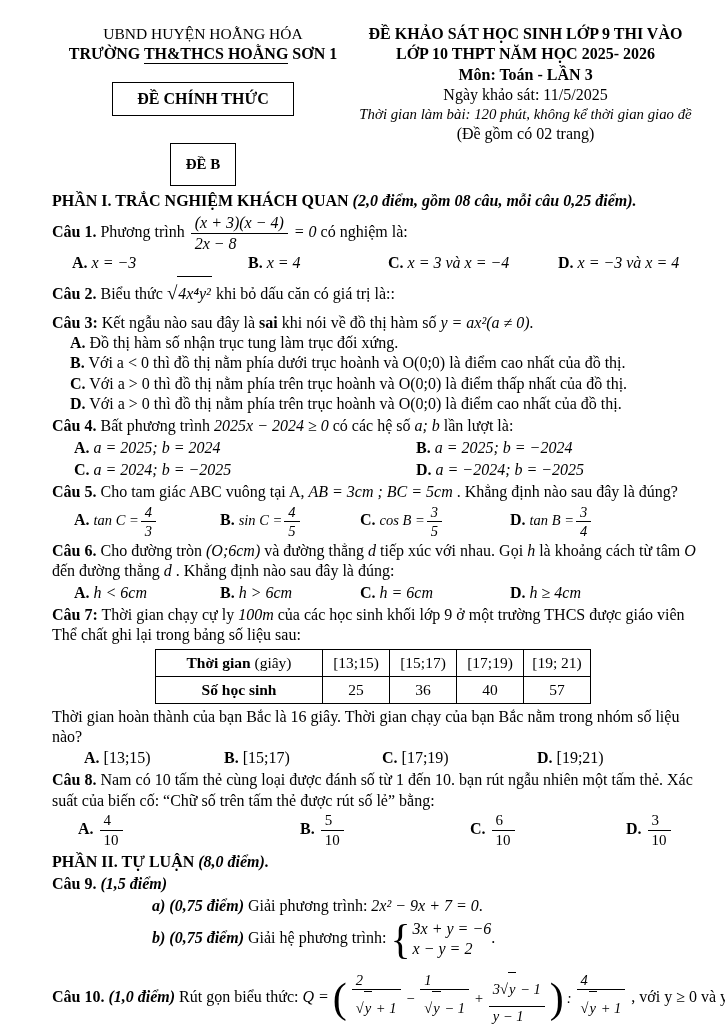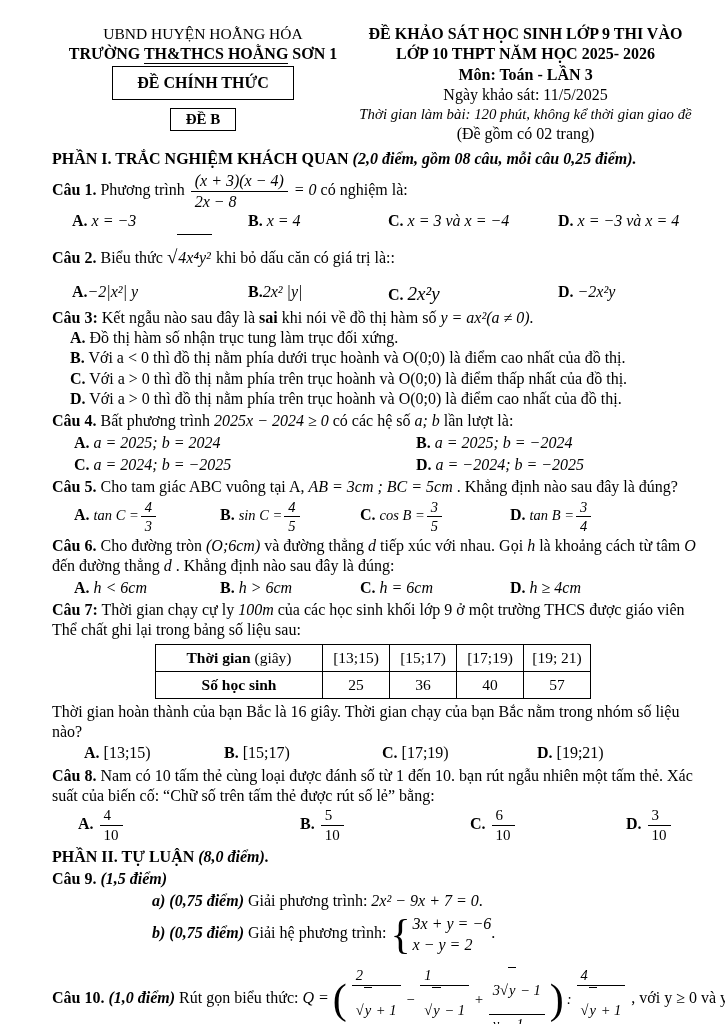--- a/index.html
+++ b/index.html
@@ -9,22 +9,22 @@
     font-size:16px; line-height:1.27;
   }
   .page { padding:24px 28px 0 52px; }
 
   
   .header { display:flex; margin-bottom:5px; }
   .h-left { width:302px; flex-shrink:0; text-align:center; }
   .h-left .l1 { font-size:15.5px; }
   .h-left .l2 { font-size:16px; font-weight:bold; }
   .ul { border-bottom:1.8px solid #000; padding-bottom:1px; }
-  .box1 { display:inline-block; border:1.7px solid #000; padding:6px 24px; font-weight:bold; margin-top:2px; }
-  .box2 { display:inline-block; border:1.7px solid #000; padding:1px 15px; font-weight:bold; margin-top:8px; font-size:15px; }
+  .box1 { display:inline-block; border:1.7px solid #000; padding:6px 24px; font-weight:bold; margin-top:18px; }
+  .box2 { display:inline-block; border:1.7px solid #000; padding:11px 15px; font-weight:bold; margin-top:27px; font-size:15px; }
   .h-right { flex:1; text-align:center; font-size:16px; }
   .h-right .rl { margin:0; }
   .fit { font-size:14.8px; white-space:nowrap; }
 
   .b { font-weight:bold; }
   .i { font-style:italic; }
   .bi { font-weight:bold; font-style:italic;text-align:center; }
   .m { font-style:italic; }
   .nowrap { white-space:nowrap; }
 
@@ -41,21 +41,21 @@
   .subopt { padding-left:18px; }
 
   
   .frac { display:inline-flex; flex-direction:column; vertical-align:middle; margin:0 2px; }
   .frac .num { display:block; border-bottom:1.2px solid #000; padding:0 4px 1px; line-height:1.12; }
   .frac .den { display:block; padding:1px 4px 0; line-height:1.12; }
   .sm { font-size:14.5px; }
   .md { font-size:15px; }
   .big { font-size:19px; }
   .rsign { font-style:italic; }
-  .rad { display:inline-block; border-top:1.3px solid #000; line-height:1.12; padding:14px 1px; }
+  .rad { display:inline-block; border-top:1.3px solid #000; line-height:1.12; padding:8px 1px; }
   .sys { display:inline-flex; align-items:center; vertical-align:middle; }
   .brace { font-size:42px; line-height:0.9; font-weight:300; font-style:normal; margin-right:2px; }
   .syscol { display:inline-flex; flex-direction:column; align-items:flex-start; line-height:1.3; }
   .mathrow { display:inline-flex; align-items:center; gap:3px; vertical-align:middle; font-size:14.5px; font-style:italic; }
   .bigp { font-size:42px; line-height:0.8; font-weight:300; font-style:normal; }
 
   
   .q7t { border-collapse:collapse; margin:3px 0 3px 103px;border-radius:23px; }
   .q7t td { border:1.4px solid #000; text-align:center; padding:1px 4px; height:24px; font-size:15.5px; }
   .q7t .c1 { width:158px; }
@@ -106,26 +106,20 @@
     <div><span class="b">B.</span> <span class="m">x = 4</span></div>
     <div><span class="b">C.</span> <span class="m">x = 3 và x = −4</span></div>
     <div><span class="b">D.</span> <span class="m">x = −3 và x = 4</span></div>
   </div>
 
   <div class="q">
     <span class="b">Câu 2.</span>
     <span>Biểu thức</span>
     <span class="m nowrap"><span class="rsign big">√</span><span class="rad">4x⁴y²</span></span>
     <span>khi bỏ dấu căn có giá trị là::</span>
-  </div>
-  <div class="optrow opts4a">
-    <div><span class="b">A.</span><span class="m">−2|x²| y</span></div>
-    <div><span class="b">B.</span><span class="m">2x² |y|</span></div>
-    <div><span class="b">C.</span> <span class="m big">2x²y</span></div>
-    <div><span class="b">D.</span> <span class="m">−2x²y</span></div>
   </div>
 
   <div class="q">
     <span class="b">Câu 3:</span>
     <span>Kết ngẫu nào sau đây là</span>
     <span class="b">sai</span>
     <span>khi nói về đồ thị hàm số</span>
     <span class="m">y = ax²(a ≠ 0).</span>
   </div>
   <div class="subopt"><span class="b">A.</span> <span>Đồ thị hàm số nhận trục tung làm trục đối xứng.</span></div>

